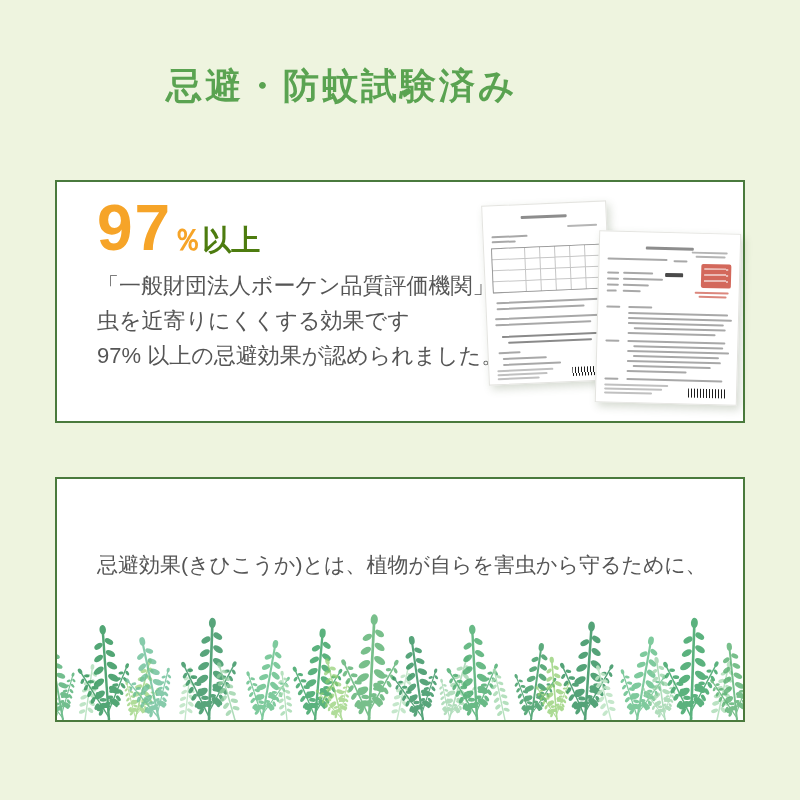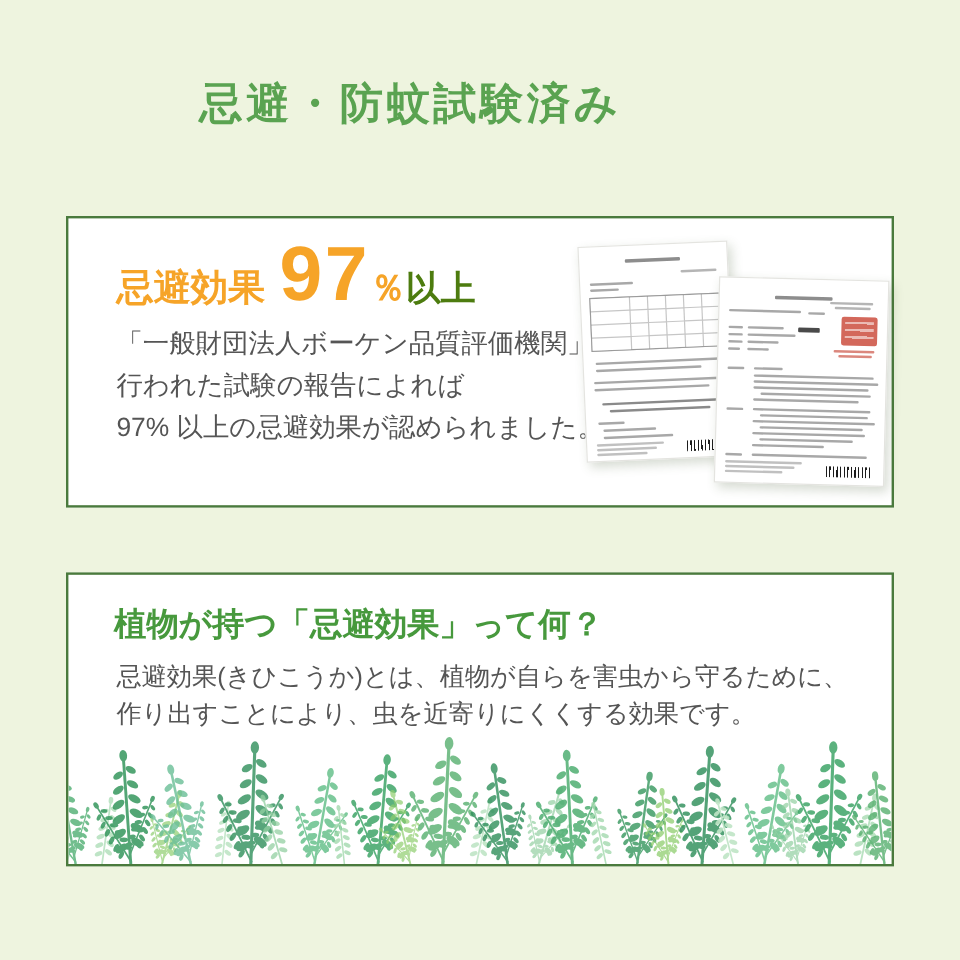--- a/index.html
+++ b/index.html
@@ -70,28 +70,27 @@
 </style>
 </head>
 <body>
 
 <div>
 
   <h1 class="page-title">忌避・防蚊試験済み</h1>
 
   <section class="card card1">
     <div class="stat-row">
-      <span class="stat-label">忌避効果</span>
       <span class="stat-value">97</span>
       <span class="stat-percent">％</span>
       <span class="stat-suffix">以上</span>
     </div>
     <div class="card1-body">
       <div>「一般財団法人ボーケン品質評価機関」で</div>
-      <div>行われた試験の報告によれば</div>
+      <div>虫を近寄りにくくする効果です</div>
       <div>97% 以上の忌避効果が認められました。</div>
     </div>
 
     <div class="doc doc-a">
       <span class="report-table" id="tableA" style="position:absolute;">
           <i></i>
           <i></i>
           <i></i>
           <i></i>
           <i></i>
@@ -169,24 +168,22 @@
         <i class="ln" style="left: 30px; top: 138px; width: 60px; height: 2px; background: rgb(168, 168, 168);"></i>
         <i class="ln" style="left: 8px; top: 146px; width: 14px; height: 2px; background: rgb(168, 168, 168);"></i>
         <i class="ln" style="left: 30px; top: 146px; width: 96px; height: 2px; background: rgb(168, 168, 168);"></i>
         <i class="ln" style="left: 8px; top: 152px; width: 64px; height: 1.5px; background: rgb(192, 192, 192);"></i>
         <i class="ln" style="left: 8px; top: 156px; width: 58px; height: 1.5px; background: rgb(192, 192, 192);"></i>
         <i class="ln" style="left: 8px; top: 160px; width: 48px; height: 1.5px; background: rgb(192, 192, 192);"></i>
       </div>
   </section>
 
   <section class="card card2">
-    <h2 class="card2-heading">植物が持つ「忌避効果」って何？</h2>
     <div class="card2-body">
       <div>忌避効果(きひこうか)とは、植物が自らを害虫から守るために、</div>
-      <div>作り出すことにより、虫を近寄りにくくする効果です。</div>
     </div>
 
     <svg class="plants" id="plantsSvg" viewBox="0 0 686 108" aria-hidden="true">
       <defs>
         <g id="frond" fill="currentColor">
           <path d="M0 2 L0 -66" stroke="currentColor" stroke-width="1.8" fill="none"></path>
           <ellipse cx="-5" cy="-10" rx="4.2" ry="2.3" transform="rotate(-32 -5 -10)"></ellipse>
           <ellipse cx="5" cy="-13" rx="4.2" ry="2.3" transform="rotate(32 5 -13)"></ellipse>
           <ellipse cx="-5.5" cy="-19" rx="4.4" ry="2.4" transform="rotate(-32 -5.5 -19)"></ellipse>
           <ellipse cx="5.5" cy="-22" rx="4.4" ry="2.4" transform="rotate(32 5.5 -22)"></ellipse>

